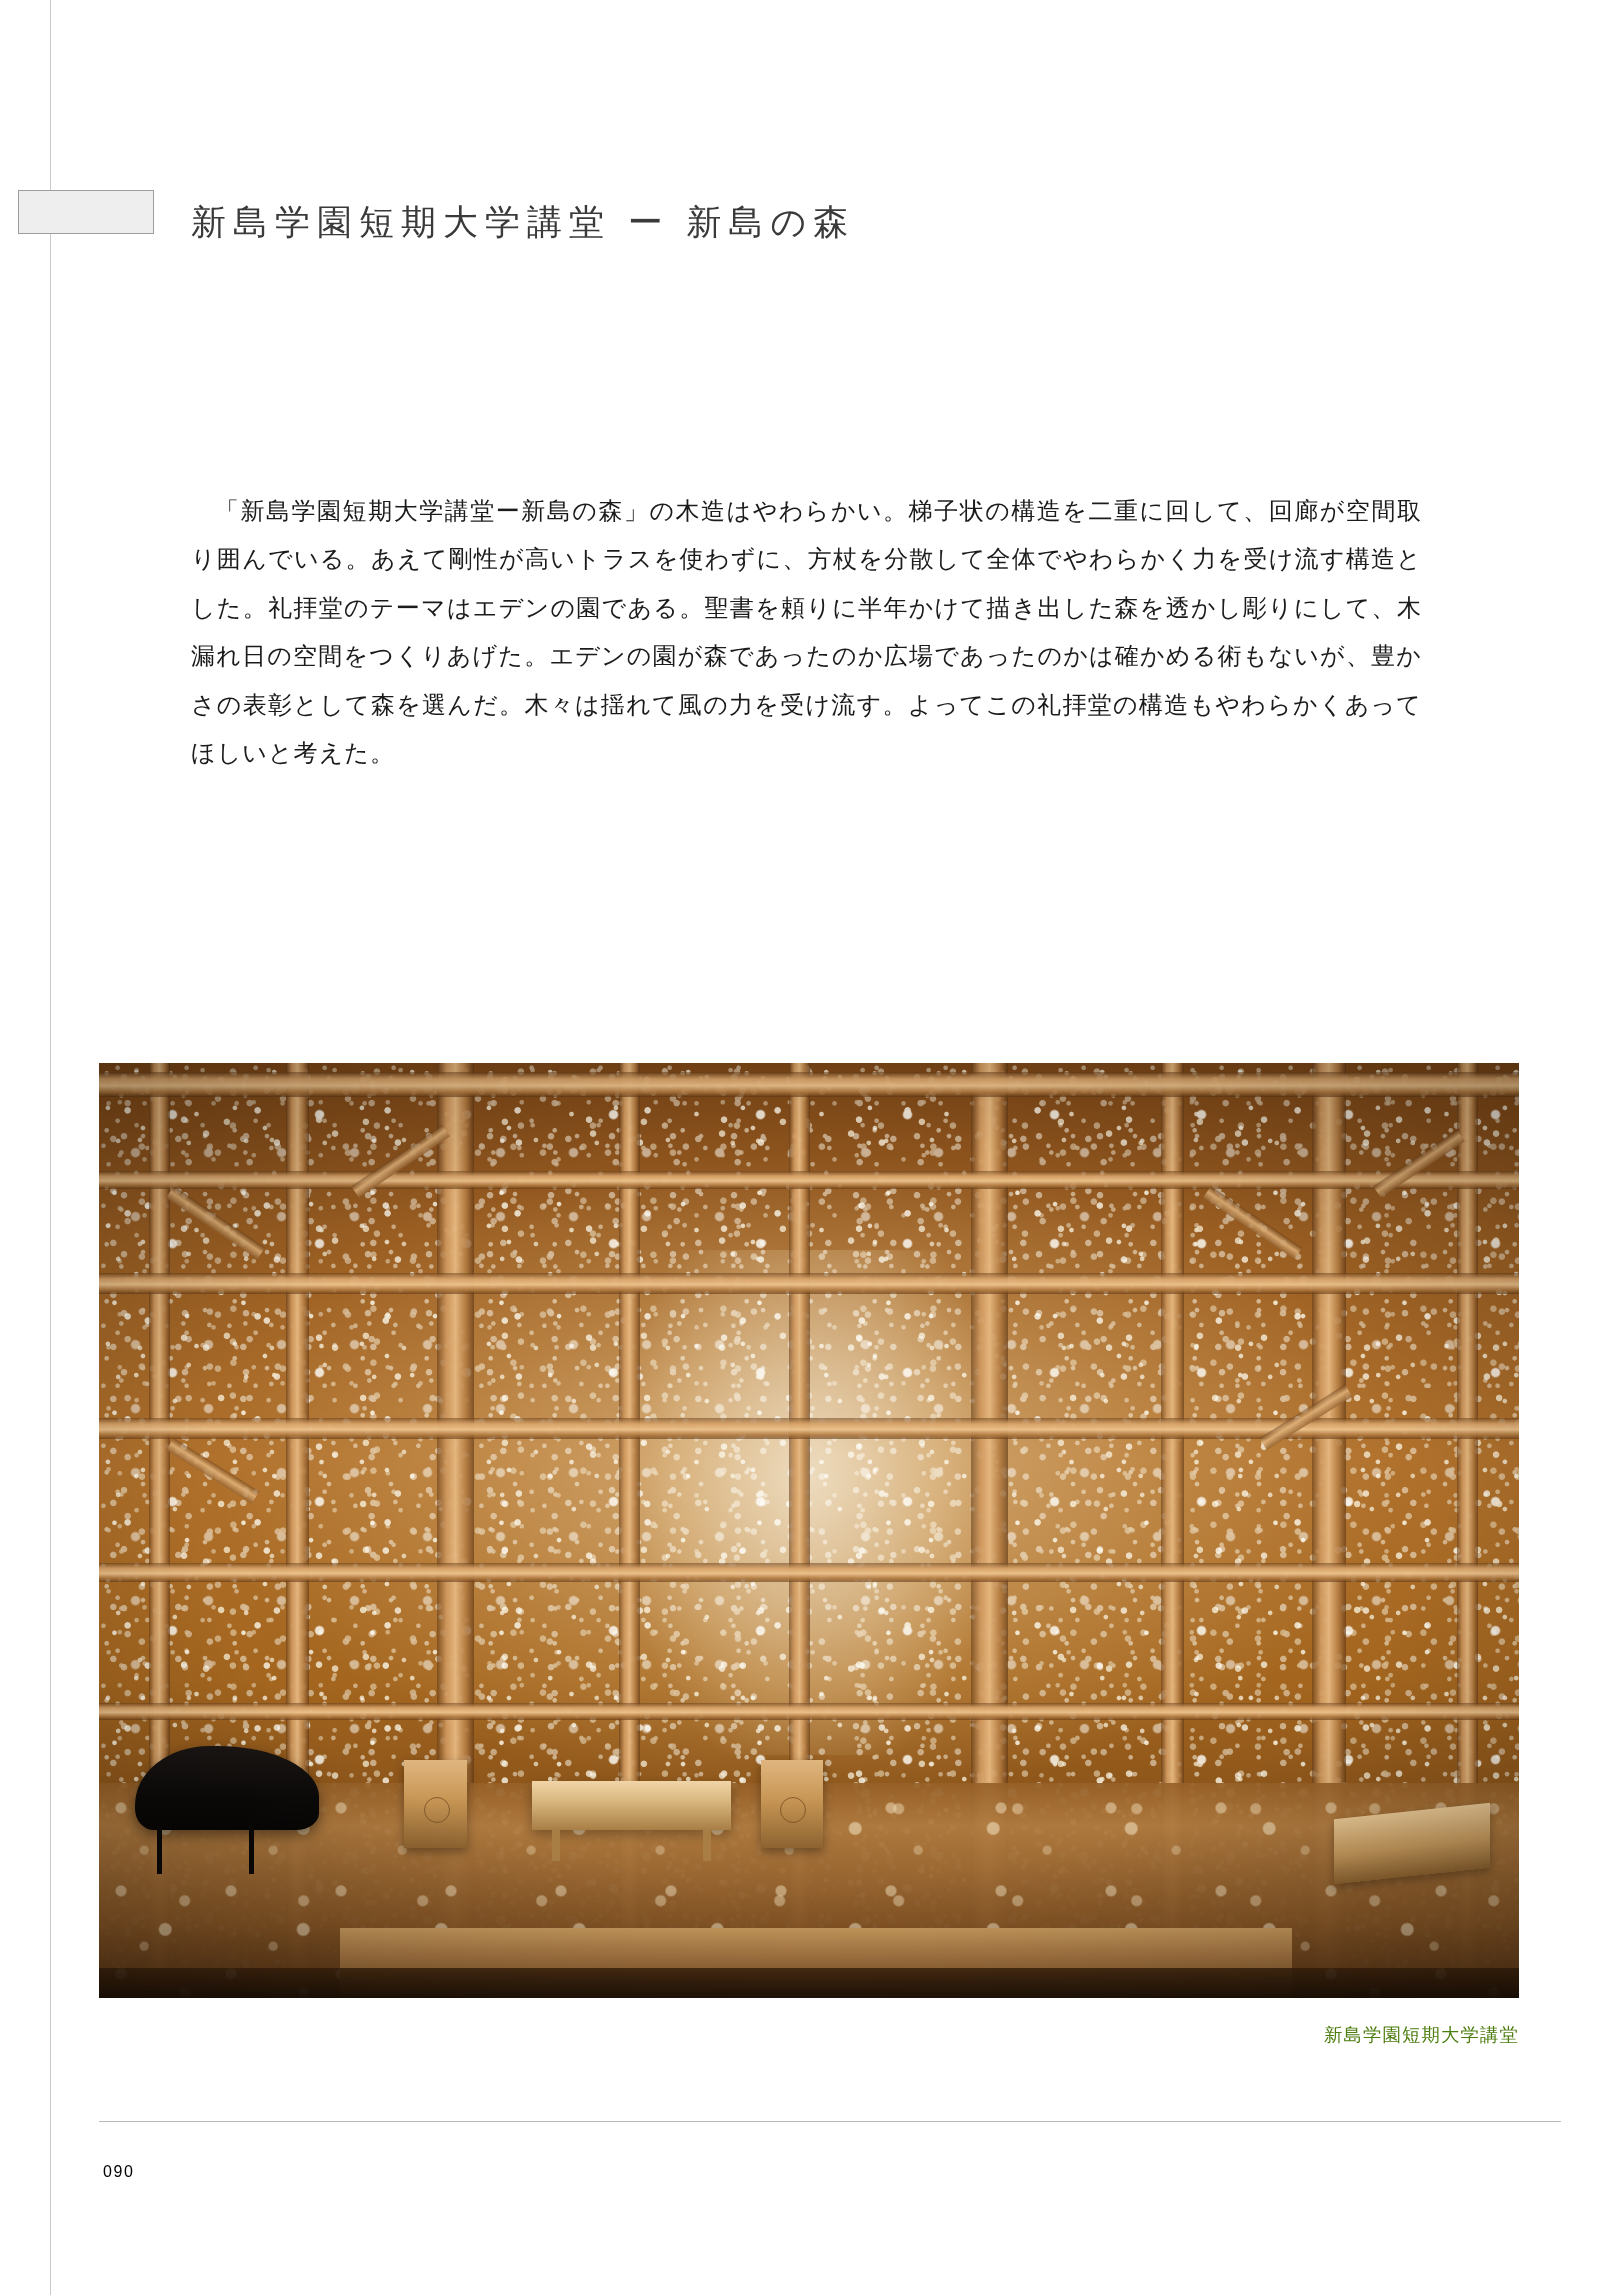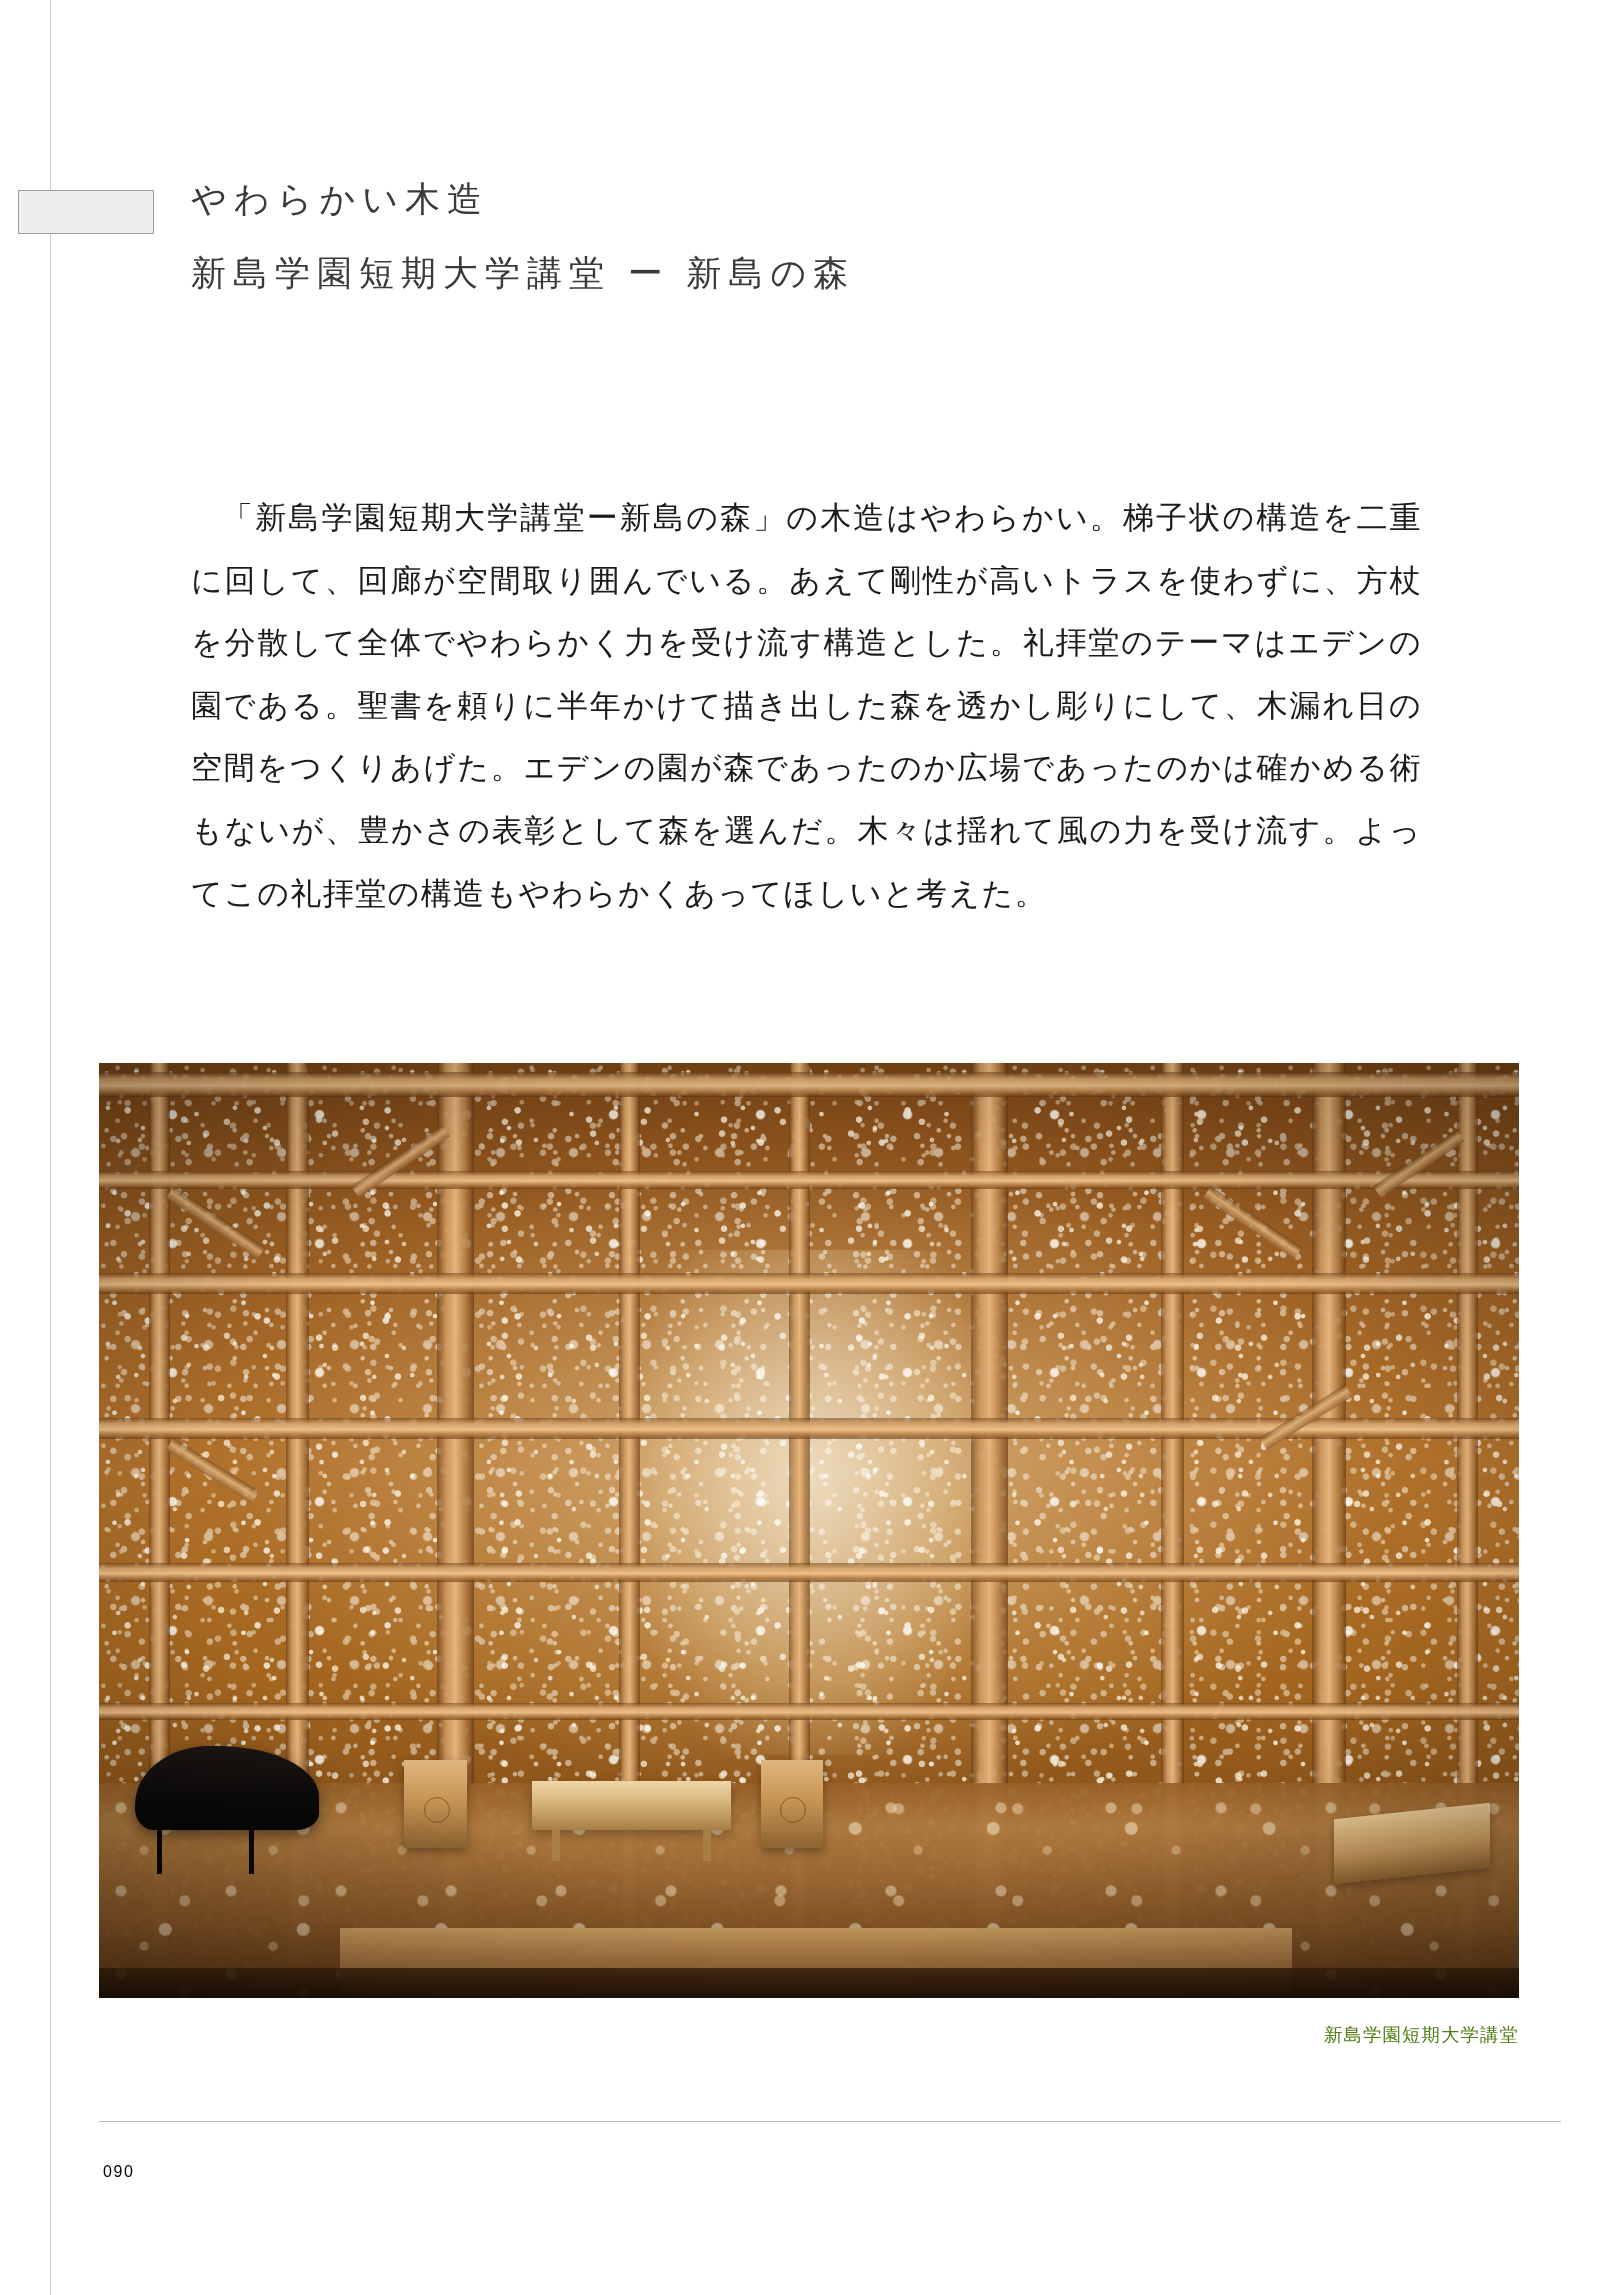--- a/index.html
+++ b/index.html
@@ -69,21 +69,21 @@
     font-weight: 400;
     white-space: nowrap;
     margin-top: 23px;
   }
 
   .body-text {
     position: absolute;
     left: 191px;
     top: 487px;
     width: 1231px;
-    font-size: 31px;
+    font-size: 24px;
     line-height: 2.02;
     letter-spacing: 0.045em;
     text-align: justify;
     text-justify: inter-ideograph;
     color: #1b1b1b;
   }
   .body-text p {
     margin: 0;
     text-indent: 1em;
   }
@@ -312,21 +312,20 @@
 </head>
 <body>
 
 <div class="gutter-rule"></div>
 
 <div class="page">
 
   <div class="chapter-tab"></div>
 
   <div class="heading-block">
-    <div class="heading-line1">やわらかい木造</div>
     <div class="heading-line2">新島学園短期大学講堂 ー 新島の森</div>
   </div>
 
   <div class="body-text">
     <p>「新島学園短期大学講堂ー新島の森」の木造はやわらかい。梯子状の構造を二重に回して、回廊が空間取り囲んでいる。あえて剛性が高いトラスを使わずに、方杖を分散して全体でやわらかく力を受け流す構造とした。礼拝堂のテーマはエデンの園である。聖書を頼りに半年かけて描き出した森を透かし彫りにして、木漏れ日の空間をつくりあげた。エデンの園が森であったのか広場であったのかは確かめる術もないが、豊かさの表彰として森を選んだ。木々は揺れて風の力を受け流す。よってこの礼拝堂の構造もやわらかくあってほしいと考えた。</p>
   </div>
 
   <div class="figure">
     <div class="figure-image">
       <div class="photo"></div>

